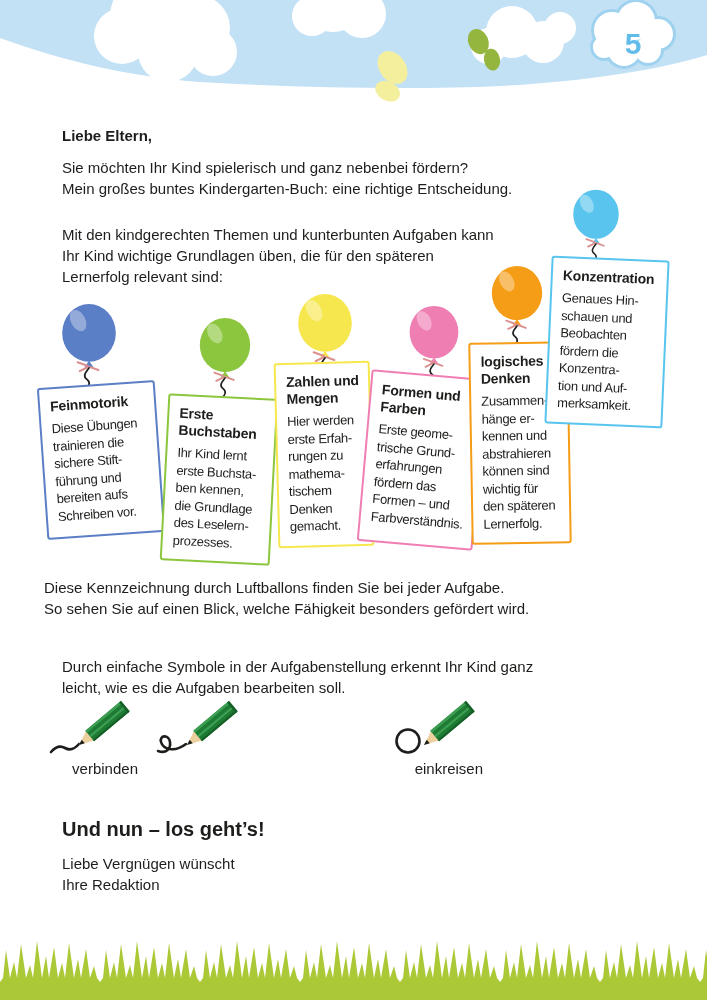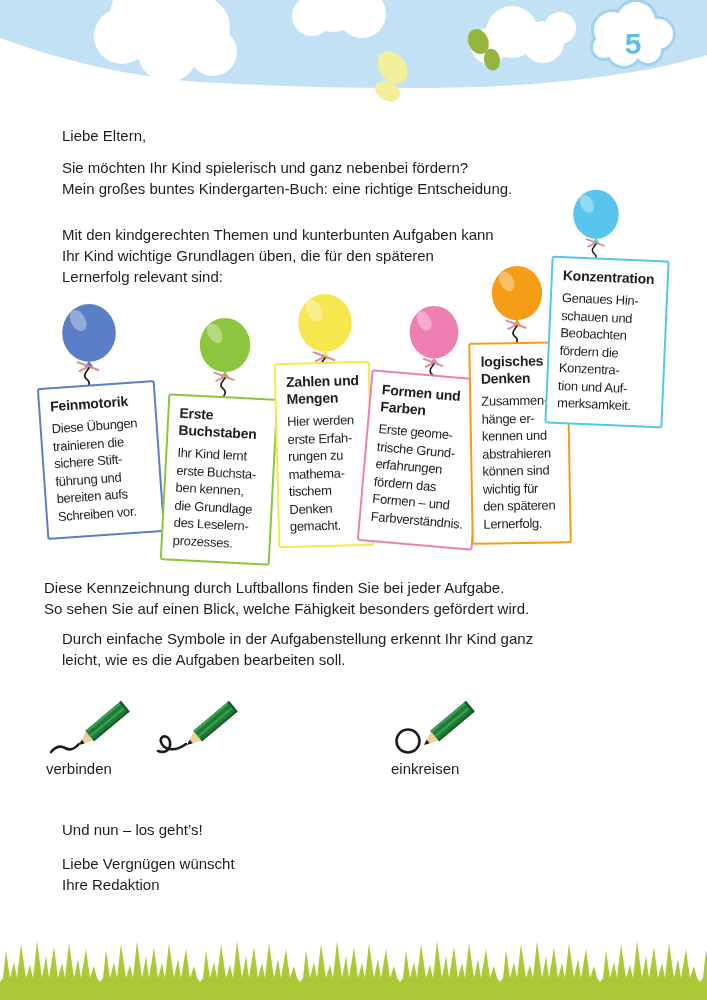--- a/index.html
+++ b/index.html
@@ -1,21 +1,21 @@
 <!DOCTYPE html>
 <html><head>
 <meta charset="utf-8">
 <style>
   html,body{margin:0;padding:0;background:#e8e8e8}
   .page{position:relative;width:707px;height:1000px;background:#ffffff;overflow:hidden;
         font-family:"Liberation Sans",sans-serif;color:#1d1d1b;margin:0 auto}
   .abs{position:absolute}
   .text{font-size:15px;line-height:21px}
   .preline{white-space:pre-line}
-  .bold{font-weight:400}
+  .bold{font-weight:700}
   .ital{}
 
   
   .sky{position:absolute;left:0;top:0}
   .grass{position:absolute;left:0;bottom:0}
 
   
   .balloon{position:absolute}
 
   
@@ -32,21 +32,21 @@
   .nc5{left:548px;top:258px;width:118px;min-height:168px;transform:rotate(2.5deg)}
 
   .bw0{left:56px;top:302px;width:66px}
   .bw1{left:194px;top:316px;width:62px}
   .bw2{left:292px;top:292px;width:66px}
   .bw3{left:404px;top:304px;width:60px}
   .bw4{left:486px;top:264px;width:62px}
   .bw5{left:568px;top:188px;width:56px}
 
   
-  .sym{position:absolute;top:694px;text-align:left}
+  .sym{position:absolute;top:694px;text-align:right}
   .sym svg{display:block;margin:0 auto}
   .sym-label{font-size:15px;margin-top:2px}
   .s0{left:46px;width:92px}
   .s1{left:150px;width:100px}
   .s2{left:256px;width:92px}
   .s3{left:391px;width:92px}
 </style>
 </head>
 <body>
 
@@ -211,21 +211,21 @@
 schauen und
 Beobachten
 fördern die
 Konzentra-
 tion und Auf-
 merksamkeit.</div>
   </div>
 
   <div class="abs text preline" style="left:44px;top:577px">Diese Kennzeichnung durch Luftballons finden Sie bei jeder Aufgabe.
 So sehen Sie auf einen Blick, welche Fähigkeit besonders gefördert wird.</div>
-  <div class="abs text preline" style="left:62px;top:628px">Durch einfache Symbole in der Aufgabenstellung erkennt Ihr Kind ganz
+  <div class="abs text preline" style="left:62px;top:656px">Durch einfache Symbole in der Aufgabenstellung erkennt Ihr Kind ganz
 leicht, wie es die Aufgaben bearbeiten soll.</div>
 
   <div class="sym s0">
     <svg width="92" height="64" viewBox="0 0 92 64">
       <path d="M5,58 Q12,50 19,54 T33,50" stroke="#1d1d1b" stroke-width="2.6" fill="none" stroke-linecap="round"></path>
       <use href="#pencil-shape"></use>
     </svg>
     <div class="sym-label">verbinden</div>
   </div>
   <div class="sym s1">
@@ -235,21 +235,21 @@
     </svg>
   </div>
   <div class="sym s3">
     <svg width="92" height="64" viewBox="0 0 92 64">
       <circle cx="17" cy="47" r="11.5" stroke="#1d1d1b" stroke-width="2.6" fill="none"></circle>
       <use href="#pencil-shape"></use>
     </svg>
     <div class="sym-label">einkreisen</div>
   </div>
 
-  <div class="abs text bold" style="left:62px;top:819px;font-size:15px">Und nun – los geht’s!</div>
+  <div class="abs text bold" style="left:62px;top:819px;font-size:20px">Und nun – los geht’s!</div>
   <div class="abs text preline" style="left:62px;top:853px">Liebe Vergnügen wünscht
 Ihre Redaktion</div>
 
   <svg class="grass" width="707" height="62" viewBox="0 0 707 62">
     <g fill="#abc837">
       <use href="#grass-tuft" x="0"></use>
         <use href="#grass-tuft" x="100"></use>
         <use href="#grass-tuft" x="200"></use>
       <use href="#grass-tuft" x="300"></use>
         <use href="#grass-tuft" x="400"></use>

